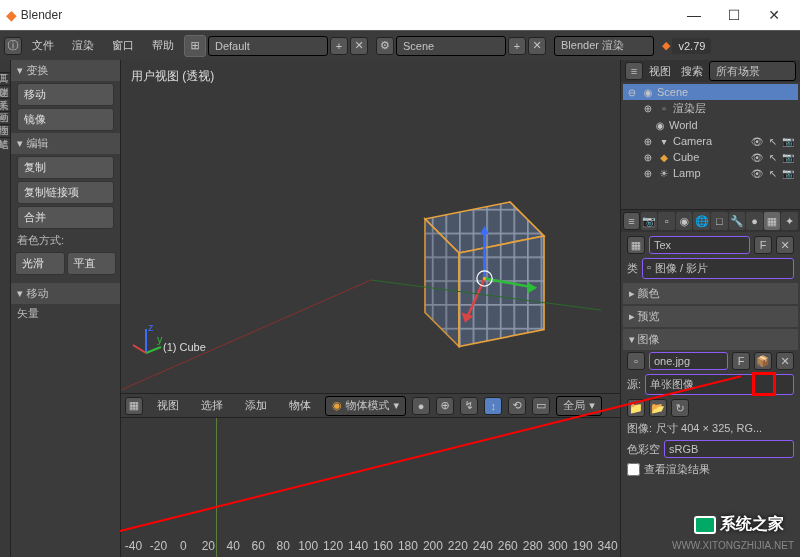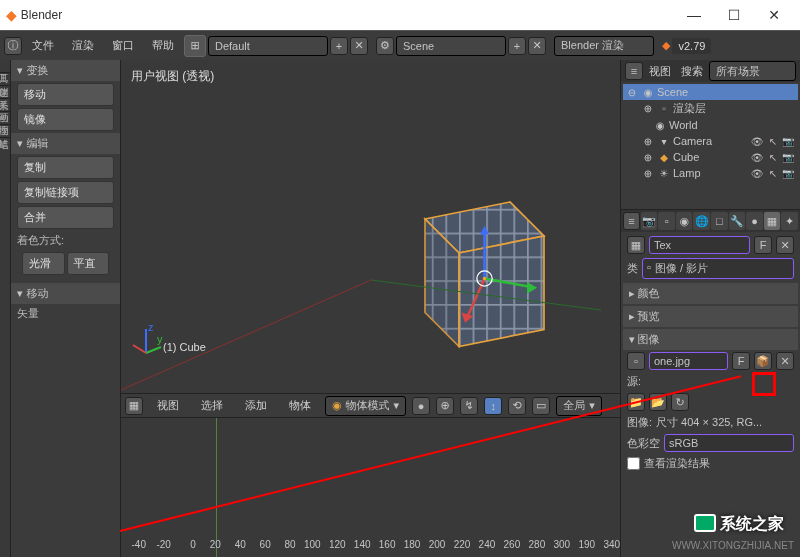--- a/index.html
+++ b/index.html
@@ -12,51 +12,51 @@
 .layout-sel{width:22px;height:22px;background:#555;border-radius:3px;border:1px solid #666;display:flex;align-items:center;justify-content:center}
 .drop-field{background:#444;border:1px solid #000000;border-radius:3px;height:20px;padding:0 6px;display:flex;align-items:center;gap:4px}
 .sq-btn{width:18px;height:18px;background:#555;border:1px solid #222;border-radius:3px;display:flex;align-items:center;justify-content:center}
 .version-pill{background:#333;border-radius:3px;padding:2px 6px;color:#ddd}
 .workspace{display:flex;height:calc(100% - 60px);background:#353535}
 .vtabs{width:11px;background:#393939;border-right:1px solid #222;display:flex;flex-direction:column}
 .vtab{writing-mode:vertical-rl;text-orientation:mixed;padding:6px 0;font-size:10px;text-align:center;color:#aaa;border-bottom:1px solid #222}
 .toolcol{width:110px;background:#3b3b3b;border-right:1px solid #222;overflow:hidden}
 .panel-hdr{background:#4b4b4b;padding:3px 6px;display:flex;align-items:center;gap:4px;color:#ddd}
 .tool-btn{background:#555;border:1px solid #333;border-radius:3px;margin:2px 6px;padding:3px 6px;color:#e0e0e0}
-.half-row{display:flex;gap:2px;margin:2px 11px}
+.half-row{display:flex;gap:2px;margin:2px 4px}
 .half-row .tool-btn{flex:1;margin:0}
 .label-txt{padding:2px 6px;color:#bbb}
 .viewport-wrap{flex:1;display:flex;flex-direction:column}
 .viewport{flex:1;position:relative;background:#393939;overflow:hidden}
 .vp-label{position:absolute;top:8px;left:10px;color:#dcdcdc;font-size:12px}
 .obj-label{position:absolute;bottom:40px;left:42px;color:#dcdcdc}
 .vp-header{height:24px;background:#3b3b3b;display:flex;align-items:center;padding:0 4px;gap:6px;border-top:1px solid #222}
 .timeline{height:140px;background:#393939;border-top:1px solid #222;position:relative}
 .timeline-ruler{position:absolute;bottom:0;left:0;right:0;height:18px;display:flex;color:#999}
-.timeline-ruler span{flex:1;text-align:right;font-size:10px}
+.timeline-ruler span{flex:1;text-align:center;font-size:12px}
 .timeline-cursor{position:absolute;top:0;bottom:0;left:95px;width:1px;background:#5a7f3a}
 .right-col{width:180px;background:#3b3b3b;border-left:1px solid #222;display:flex;flex-direction:column}
 .outliner{height:150px;border-bottom:1px solid #222;overflow:hidden}
 .out-hdr{height:22px;background:#333;display:flex;align-items:center;padding:0 4px;gap:2px}
 .out-tree{padding:2px}
 .out-row{display:flex;align-items:center;gap:2px;padding:1px 2px}
 .out-row.sel{background:#5680c2;color:#fff}
 .out-row .spacer{flex:1}
 .out-icon{width:14px;height:14px;display:flex;align-items:center;justify-content:center;font-size:10px}
 .props-tabs{height:22px;background:#333;display:flex;align-items:center;gap:1px;padding:0 2px}
 .prop-tab{width:18px;height:18px;background:#444;border-radius:2px;display:flex;align-items:center;justify-content:center}
 .prop-tab.active{background:#666}
 .props-body{flex:1;overflow:hidden;padding:2px}
 .prop-row{display:flex;align-items:center;gap:4px;padding:2px 4px}
 .field{background:#333;border:1px solid #8b5cf6;border-radius:3px;padding:2px 4px;flex:1}
 .collapse-hdr{background:#4b4b4b;padding:3px 6px;margin-top:2px}
 .red-box{position:absolute;border:3px solid red;width:24px;height:24px;right:24px;top:372px;z-index:5}
 .red-line{position:absolute;background:red;height:2px;transform-origin:left center;z-index:5}
 .watermark{position:absolute;right:6px;bottom:6px;color:#888;font-size:10px}
-.site-logo{position:absolute;right:16px;bottom:22px;display:flex;align-items:flex-start;gap:4px}
+.site-logo{position:absolute;right:16px;bottom:22px;display:flex;align-items:center;gap:4px}
 .site-logo .flag{width:22px;height:18px;background:#0a6;border-radius:3px;border:2px solid #fff}
 .site-logo .txt{color:#fff;font-size:16px;font-weight:bold;text-shadow:0 0 4px #000}
 .cube{position:absolute;left:270px;top:125px;width:170px;height:170px}
 svg{display:block}
 </style>
 </head>
 <body>
 
 <div class="titlebar">
   <span style="color:#f5792a;font-size:14px">◆</span>
@@ -306,20 +306,21 @@
       <div class="collapse-hdr">▾ <span>图像</span></div>
       <div class="prop-row">
         <div class="sq-btn">▫</div>
         <div class="field">one.jpg</div>
         <div class="sq-btn">F</div>
         <div class="sq-btn">📦</div>
         <div class="sq-btn">✕</div>
       </div>
       <div class="prop-row">
         <span>源:</span>
+        <div class="field">单张图像</div>
       </div>
       <div class="prop-row">
         <div class="sq-btn">📁</div>
         <div class="sq-btn">📂</div>
         <div class="sq-btn">↻</div>
       </div>
       <div class="prop-row">
         <span>图像:</span>
         <span>尺寸 404 × 325, RG...</span>
       </div>

